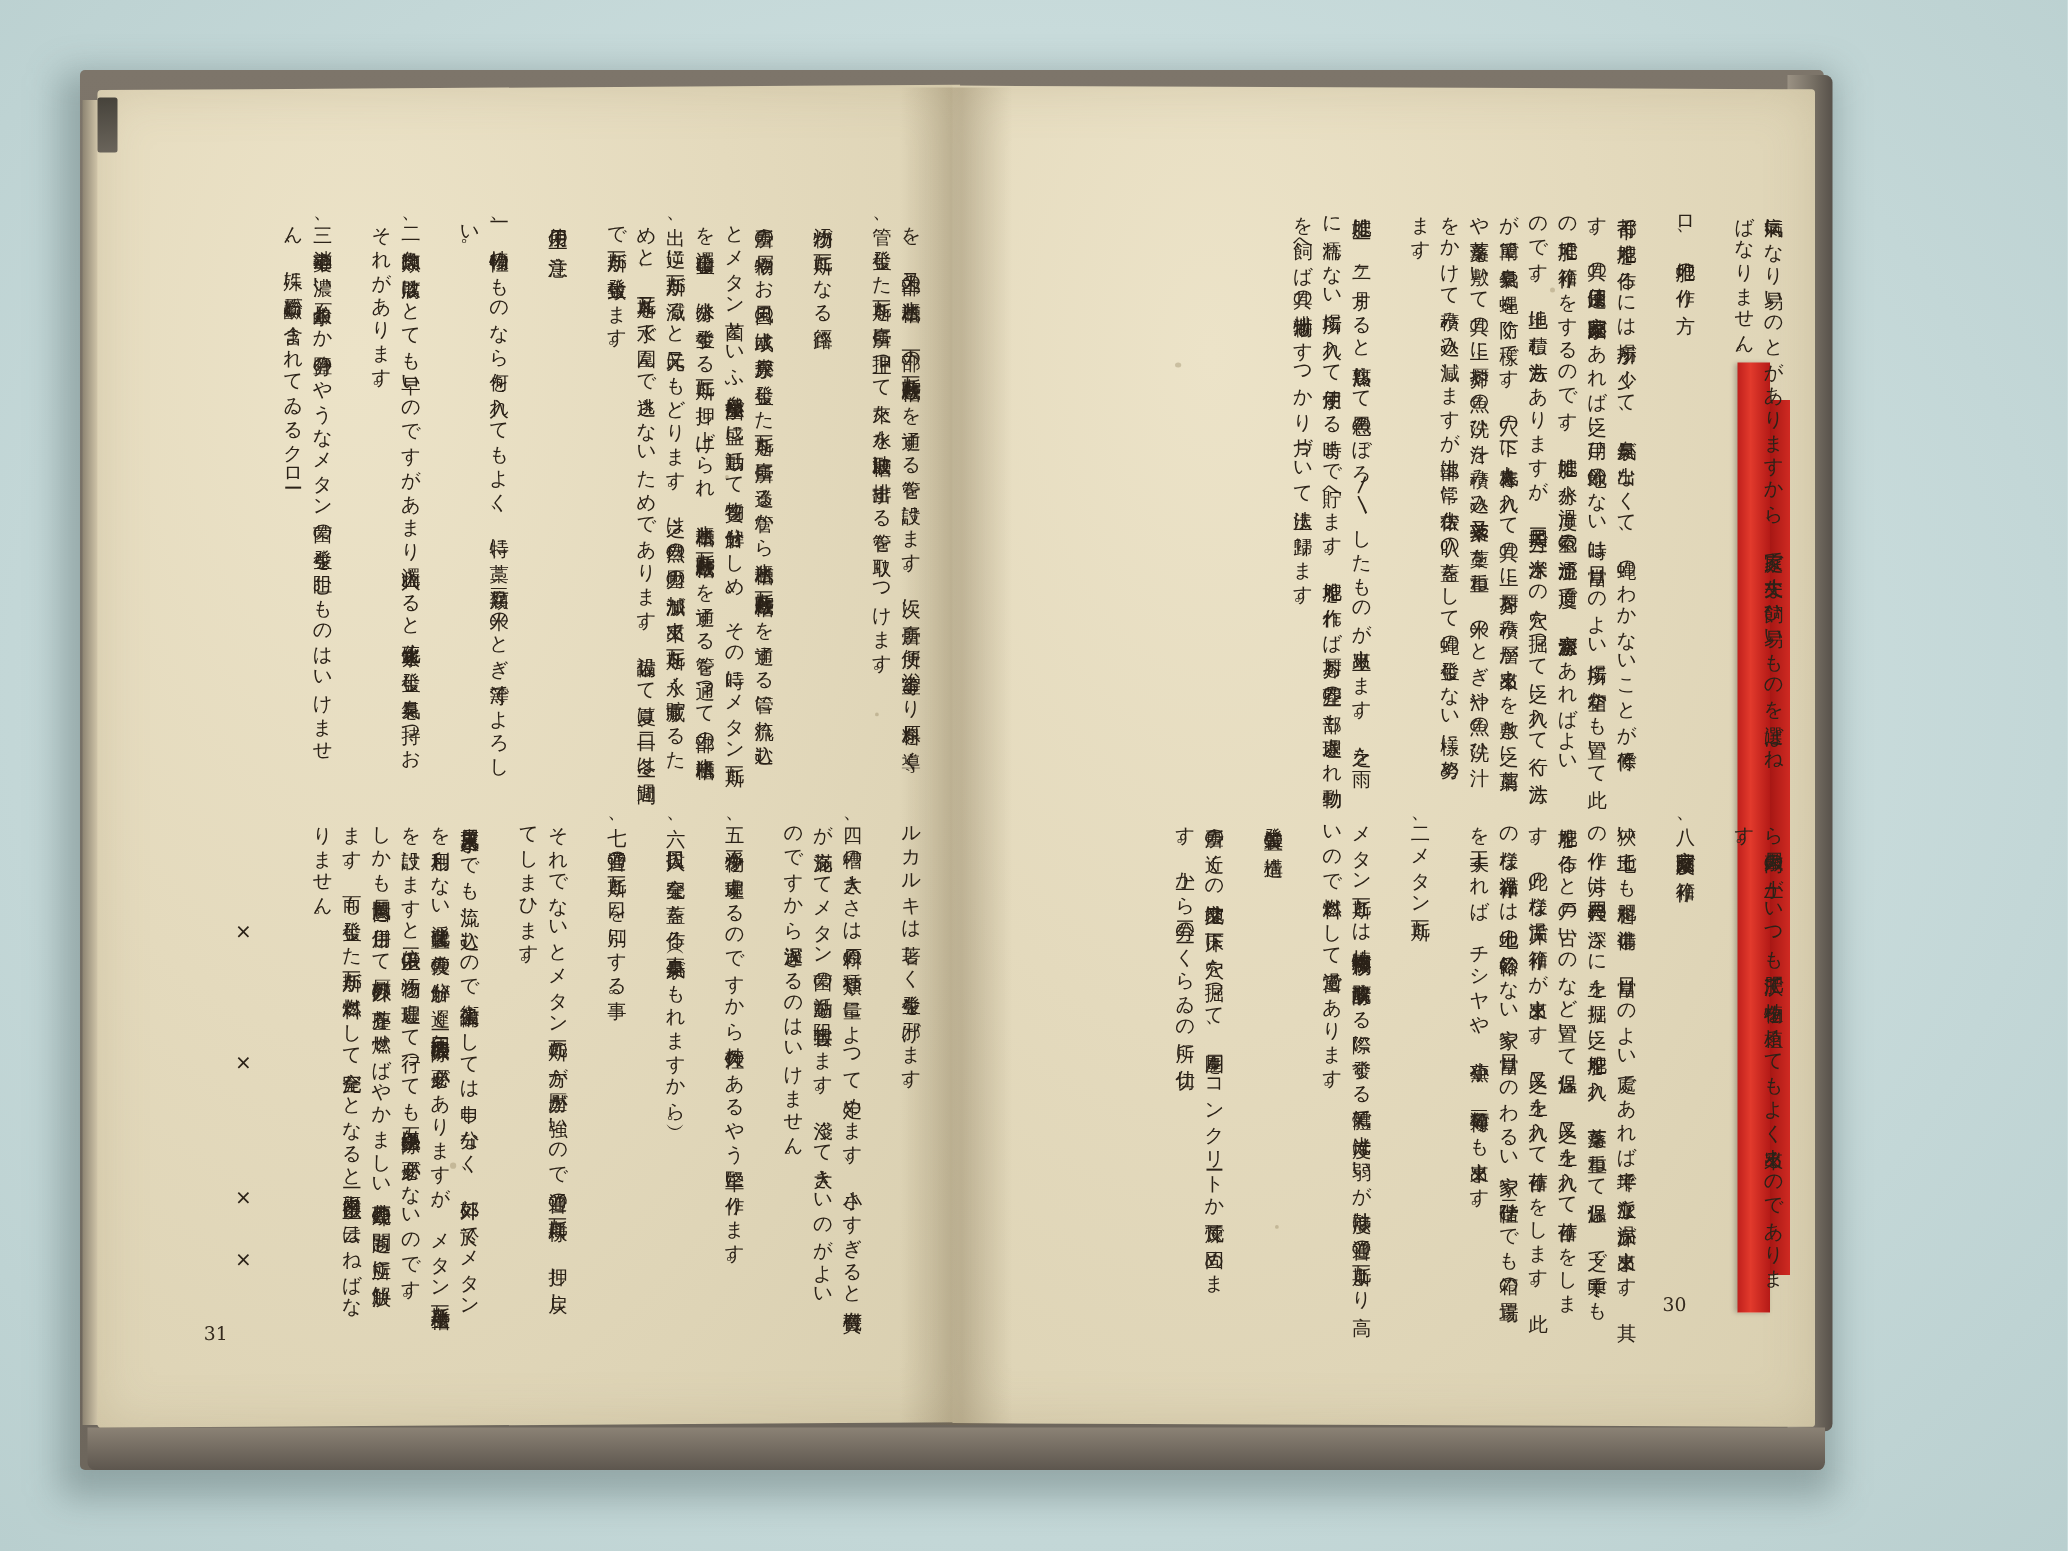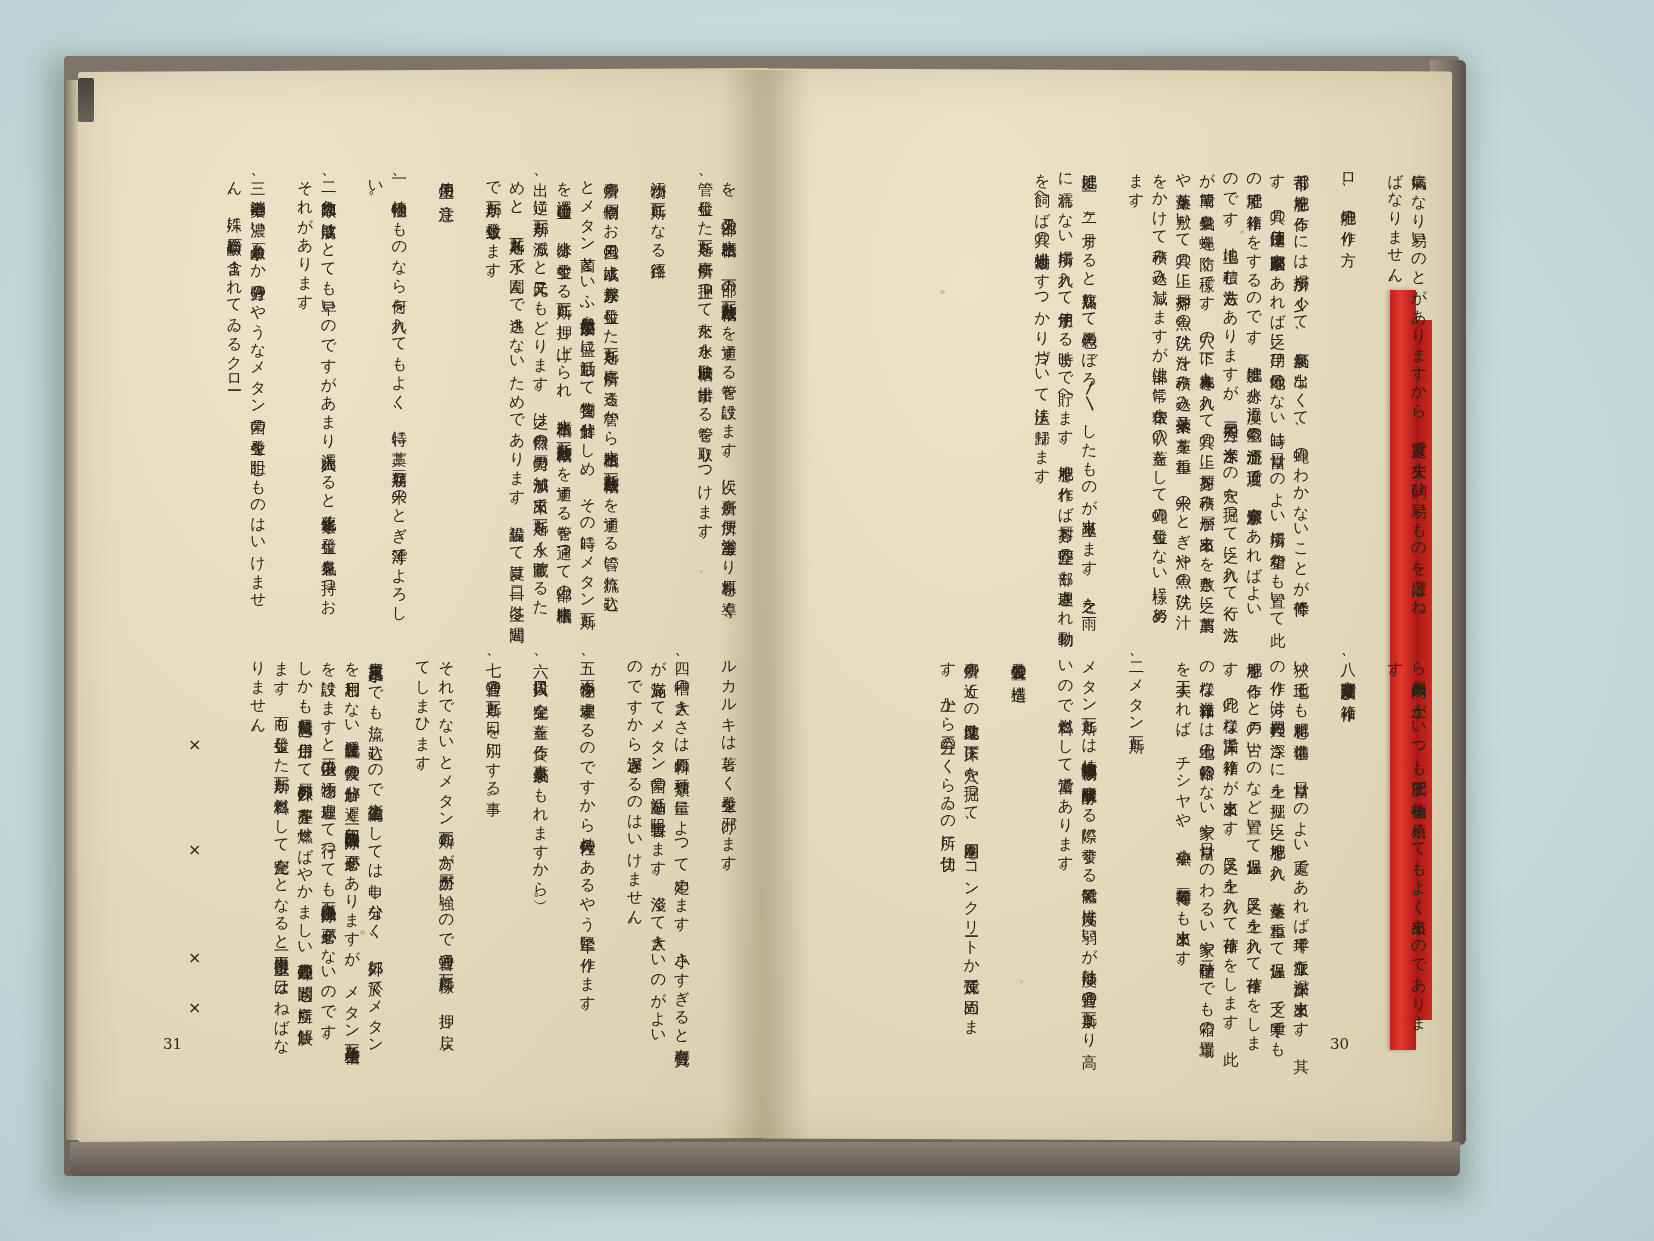--- a/index.html
+++ b/index.html
@@ -189,21 +189,21 @@
     font-size: 15.5px;
   }
 
   .colnum {
     position: absolute;
     font-family: "DejaVu Serif", "Liberation Serif", serif;
     font-size: 15px;
     color: #33291d;
   }
   #pagenum-right { left: 1270px; top: 985px; }
-  #pagenum-left  { left: 103px;  top: 985px; }
+  #pagenum-left  { left: 103px;  top: 1008px; }
 
   .xmark {
     position: absolute;
     font-size: 16px;
     color: #2b2218;
     font-family: "DejaVu Sans", sans-serif;
   }
 
   
   #clip {

